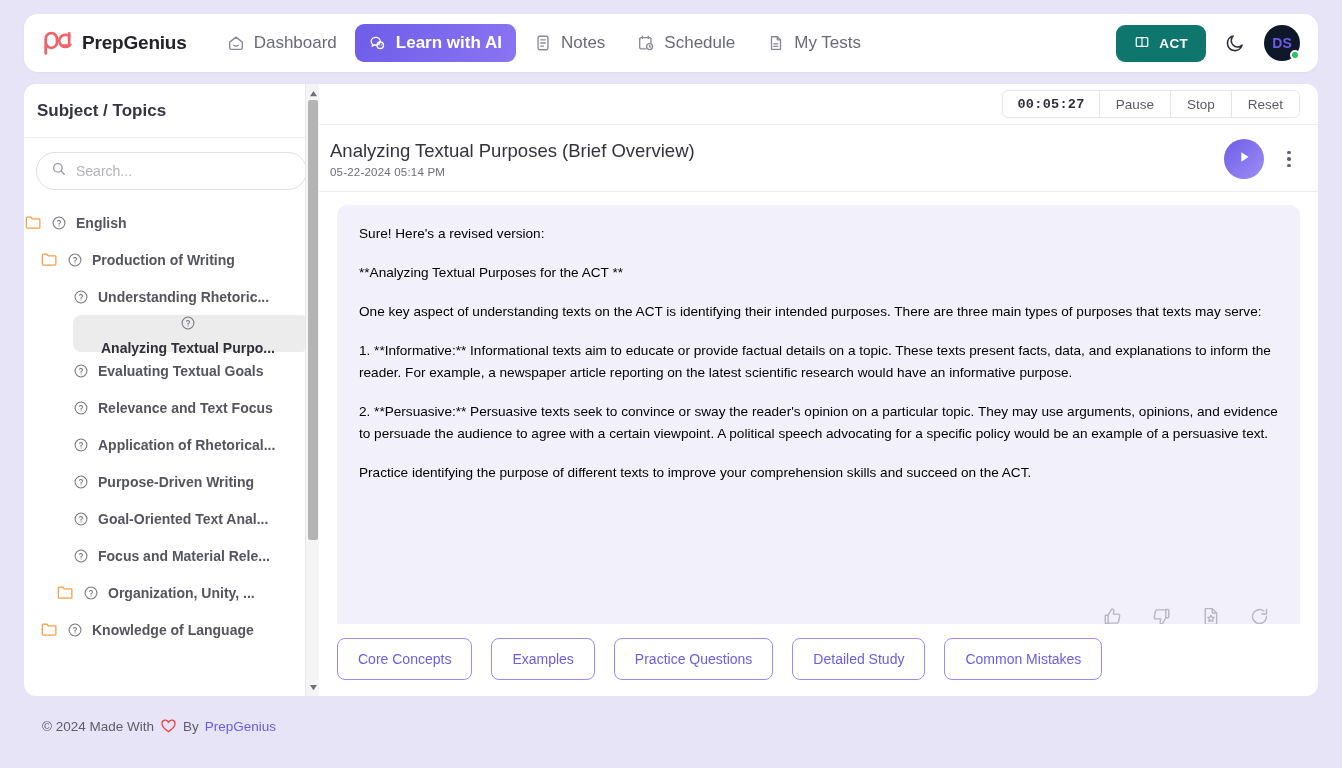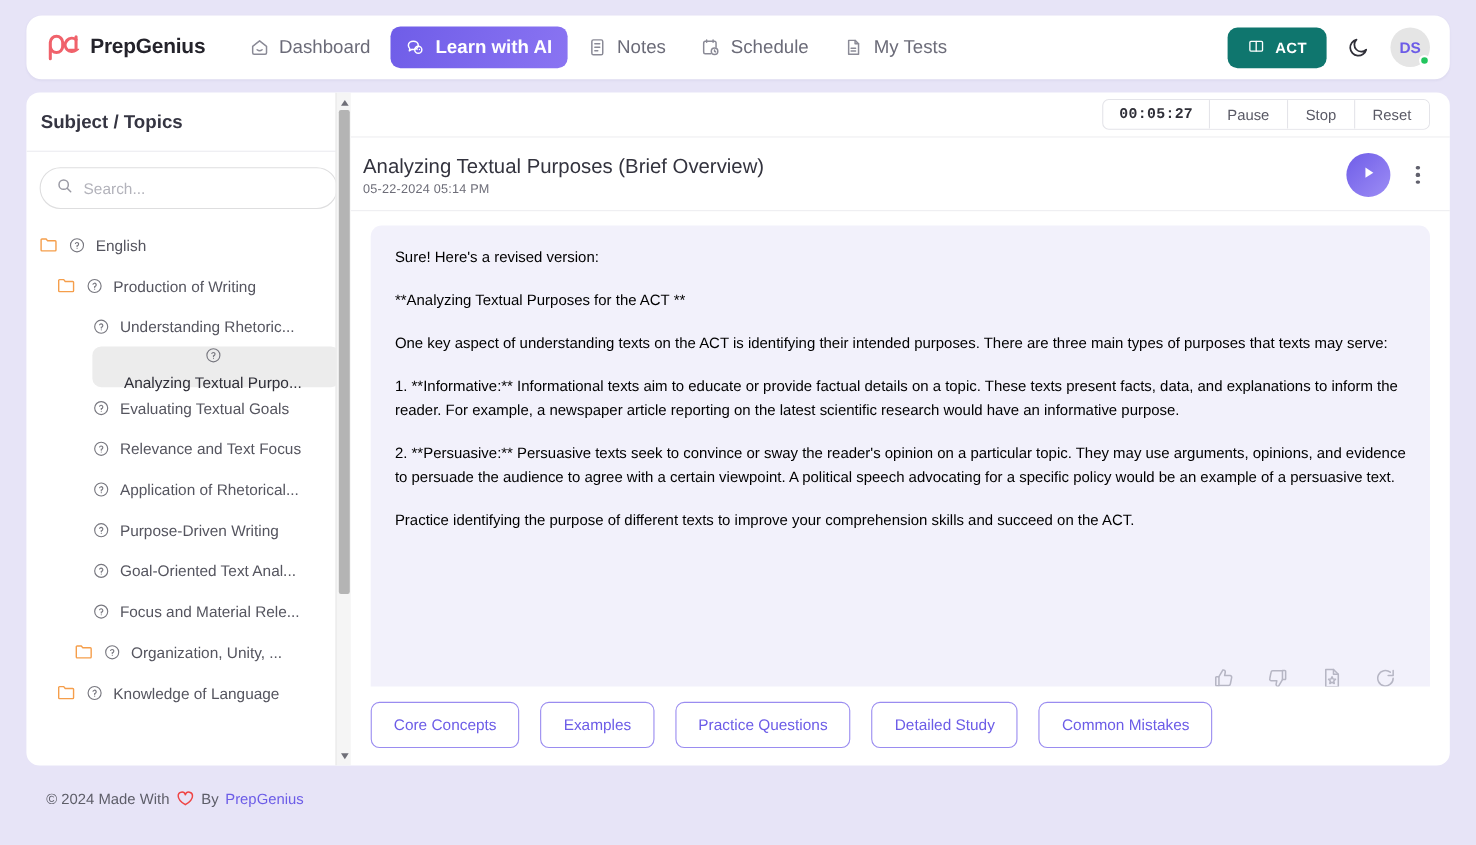--- a/index.html
+++ b/index.html
@@ -43,21 +43,21 @@
   .act-btn {
     display: flex; align-items: center; gap: 9px;
     background: #0f766e; color: #fff;
     font-size: 13.5px; font-weight: bold;
     padding: 9px 18px; border-radius: 9px; border: none;
     cursor: pointer; letter-spacing: .3px;
   }
   .moon-btn { cursor: pointer; display: flex; width: 22px; height: 22px; }
   .avatar {
     position: relative; width: 36px; height: 36px; border-radius: 50%;
-    background: #e5e5e5; color: #6c5ce7;
+    background: #0f172a; color: #6c5ce7;
     display: flex; align-items: center; justify-content: center;
     font-size: 14px; font-weight: bold; cursor: pointer;
   }
   .avatar .dot {
     position: absolute; right: 0px; bottom: 1px;
     width: 10px; height: 10px; border-radius: 50%;
     background: #22c55e; border: 2px solid #fff;
   }
 
   
@@ -83,21 +83,21 @@
     height: 38px; border: 1px solid #dededf; border-radius: 19px;
     padding: 0 14px;
   }
   .search-box input {
     border: none; outline: none; flex: 1;
     font-size: 14px; color: #3b3b46;
     font-family: "Liberation Sans", sans-serif;
     background: transparent;
   }
   .search-box input::placeholder { color: #b3b3bb; }
-  .tree { flex: 1; overflow: hidden; padding: 6px 10px 0 12px; }
+  .tree { flex: 1; overflow: hidden; padding: 6px 10px 0 1px; font-weight: bold; }
   .tree-item {
     display: flex; align-items: center; gap: 9px;
     height: 37px; border-radius: 8px; cursor: pointer;
     padding-right: 6px;
     font-size: 14px; color: #55555f;
     white-space: nowrap;
   }
   .tree-item.selected { background: #ececec; color: #2f2f38; }
   .tree-item .folder { flex: 0 0 auto; display: flex; }
   .tree-item .qmark { flex: 0 0 auto; display: flex; }

